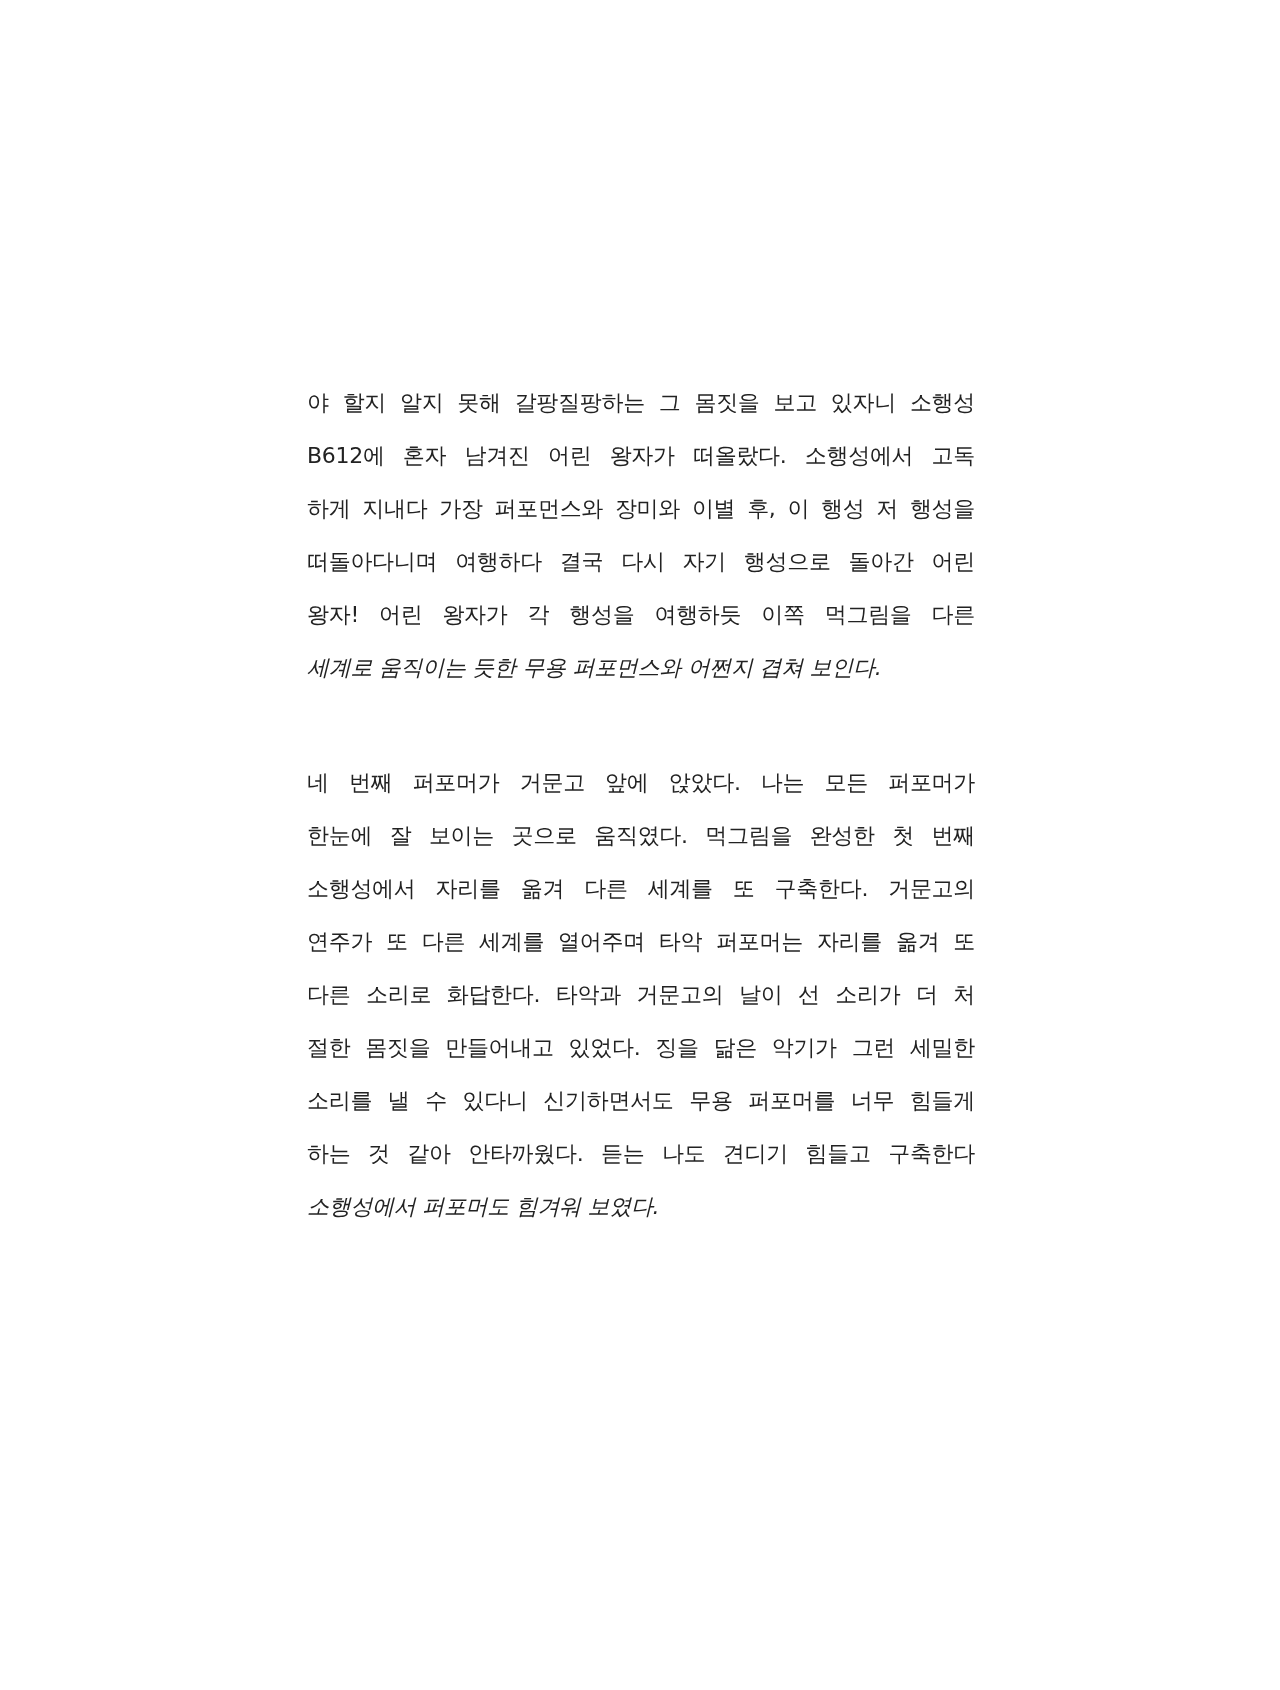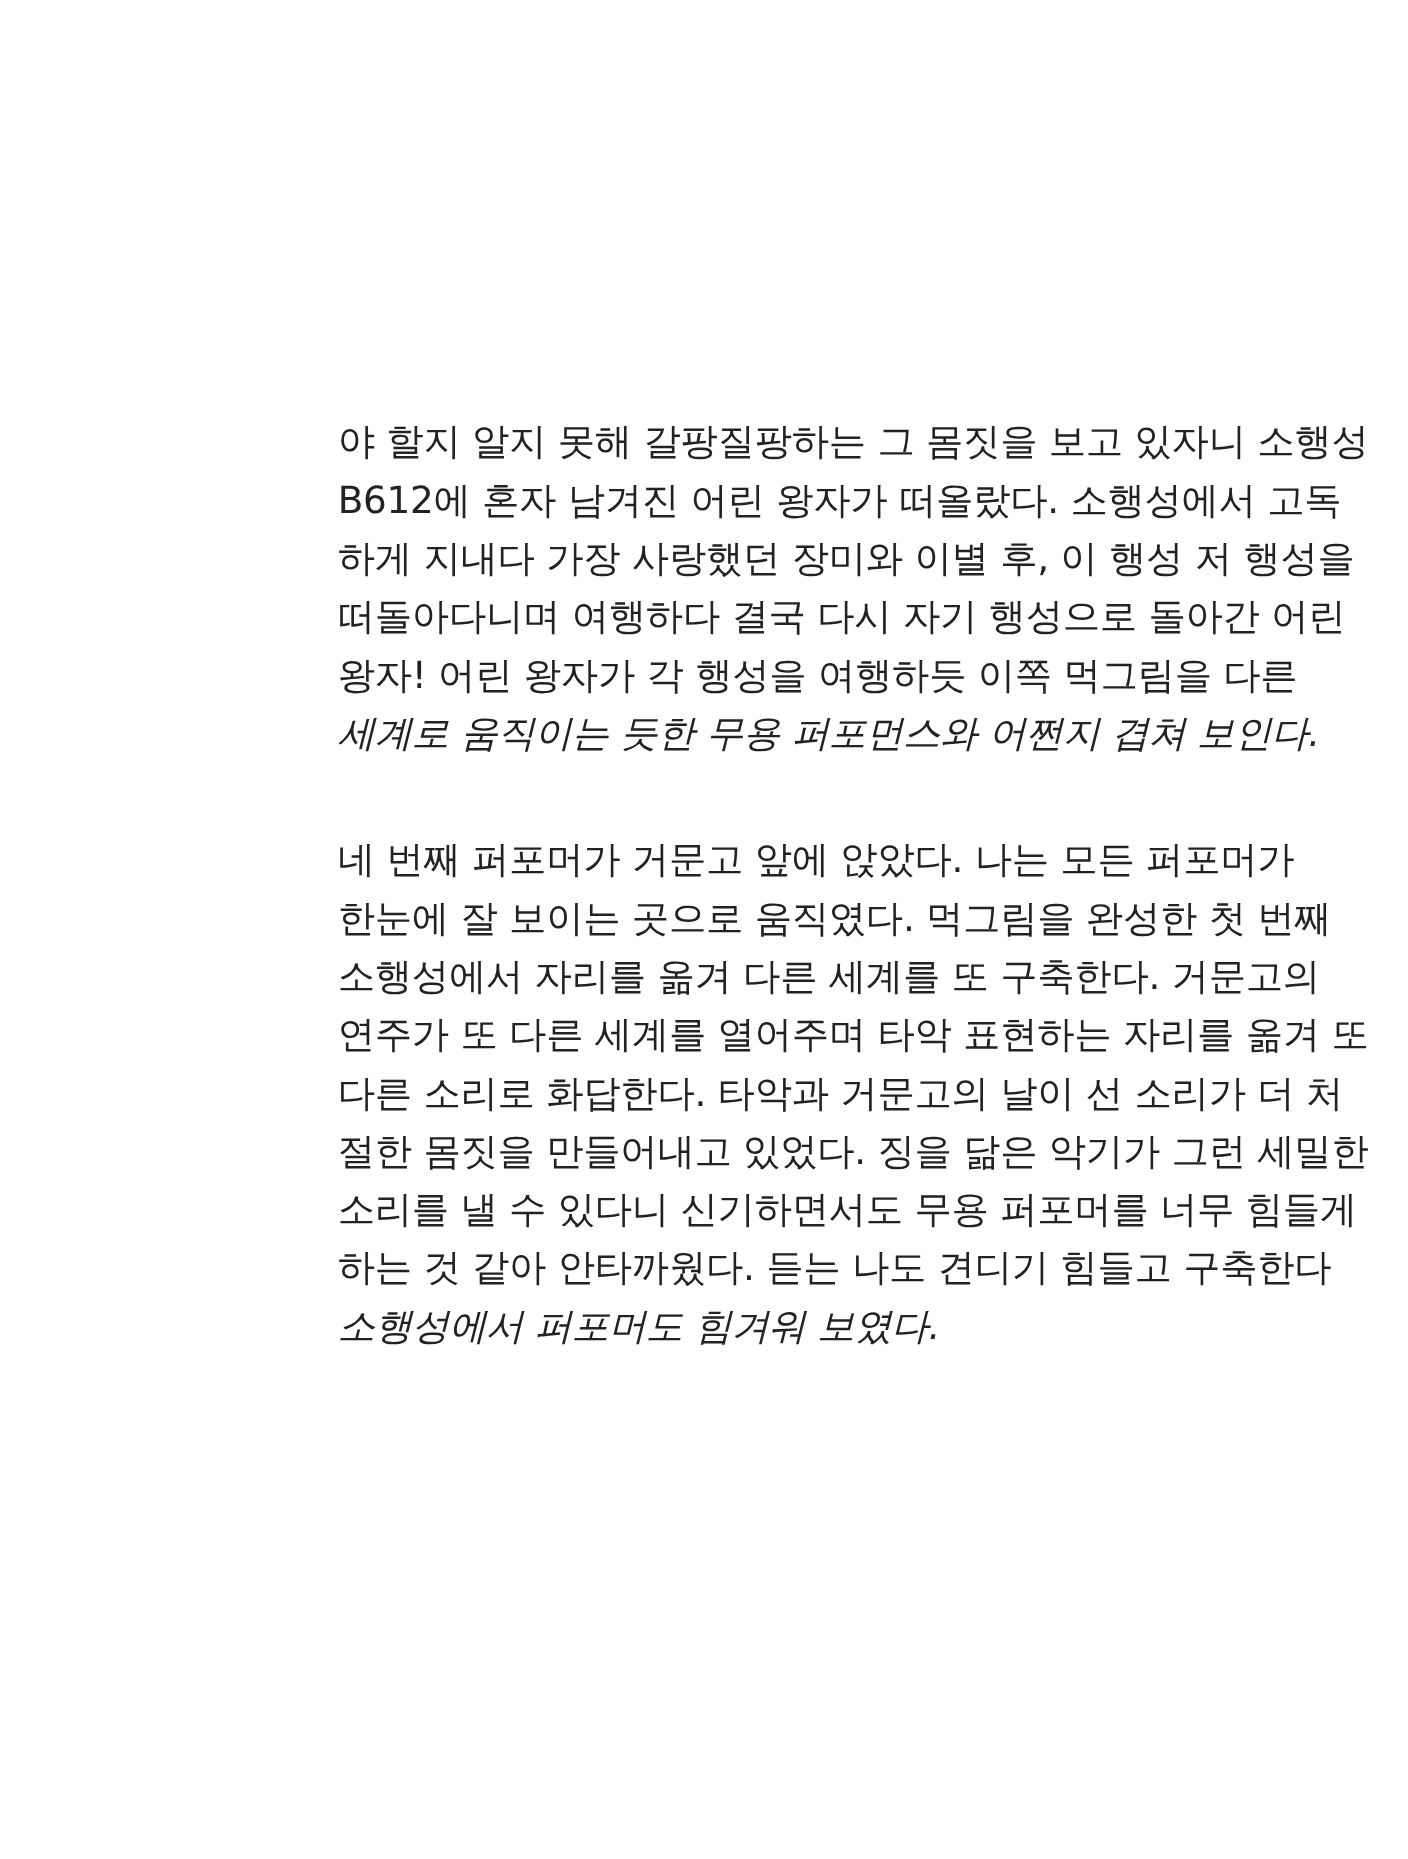--- a/index.html
+++ b/index.html
@@ -21,51 +21,51 @@
     top: 376px;
     width: 668px;
   }
   .paragraph {
     margin: 0 0 62px 0;
   }
   .line {
     display: block;
     height: 53px;
     line-height: 53px;
-    font-size: 34px;
+    font-size: 22px;
     letter-spacing: -0.3px;
     white-space: nowrap;
     text-align: justify;
     text-align-last: justify;
     overflow: visible;
   }
   .line.last {
     text-align-last: left;
     font-style: italic;
   }
 </style>
 </head>
 <body>
 
 <div class="page">
 
   <p class="paragraph">
     <span class="line">야 할지 알지 못해 갈팡질팡하는 그 몸짓을 보고 있자니 소행성</span>
     <span class="line">B612에 혼자 남겨진 어린 왕자가 떠올랐다. 소행성에서 고독</span>
-    <span class="line">하게 지내다 가장 사랑했던 장미와 이별 후, 이 행성 저 행성을</span>
+    <span class="line">하게 지내다 가장 퍼포먼스와 장미와 이별 후, 이 행성 저 행성을</span>
     <span class="line">떠돌아다니며 여행하다 결국 다시 자기 행성으로 돌아간 어린</span>
     <span class="line">왕자! 어린 왕자가 각 행성을 여행하듯 이쪽 먹그림을 다른</span>
     <span class="line last">세계로 움직이는 듯한 무용 퍼포먼스와 어쩐지 겹쳐 보인다.</span>
   </p>
 
   <p class="paragraph">
     <span class="line">네 번째 퍼포머가 거문고 앞에 앉았다. 나는 모든 퍼포머가</span>
     <span class="line">한눈에 잘 보이는 곳으로 움직였다. 먹그림을 완성한 첫 번째</span>
     <span class="line">소행성에서 자리를 옮겨 다른 세계를 또 구축한다. 거문고의</span>
-    <span class="line">연주가 또 다른 세계를 열어주며 타악 표현하는 자리를 옮겨 또</span>
+    <span class="line">연주가 또 다른 세계를 열어주며 타악 퍼포머는 자리를 옮겨 또</span>
     <span class="line">다른 소리로 화답한다. 타악과 거문고의 날이 선 소리가 더 처</span>
     <span class="line">절한 몸짓을 만들어내고 있었다. 징을 닮은 악기가 그런 세밀한</span>
     <span class="line">소리를 낼 수 있다니 신기하면서도 무용 퍼포머를 너무 힘들게</span>
     <span class="line">하는 것 같아 안타까웠다. 듣는 나도 견디기 힘들고 구축한다</span>
     <span class="line last">소행성에서 퍼포머도 힘겨워 보였다.</span>
   </p>
 
 
 </div>
 

